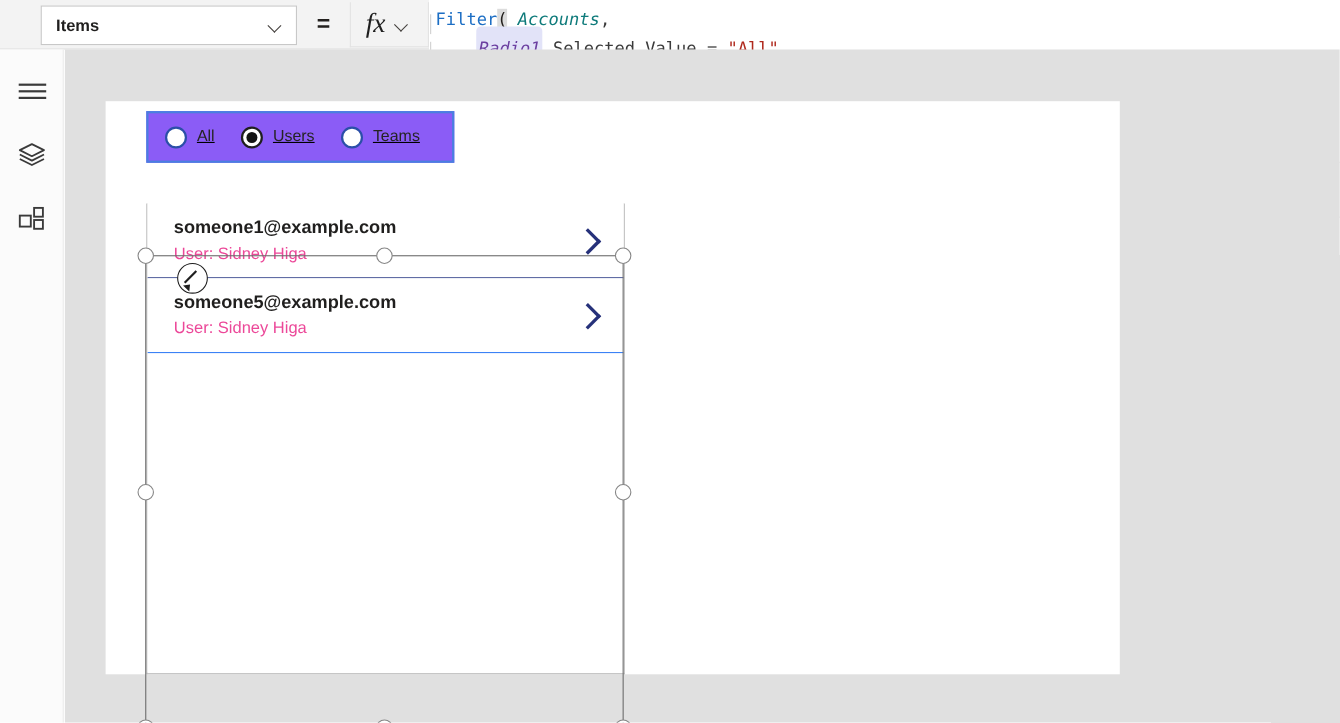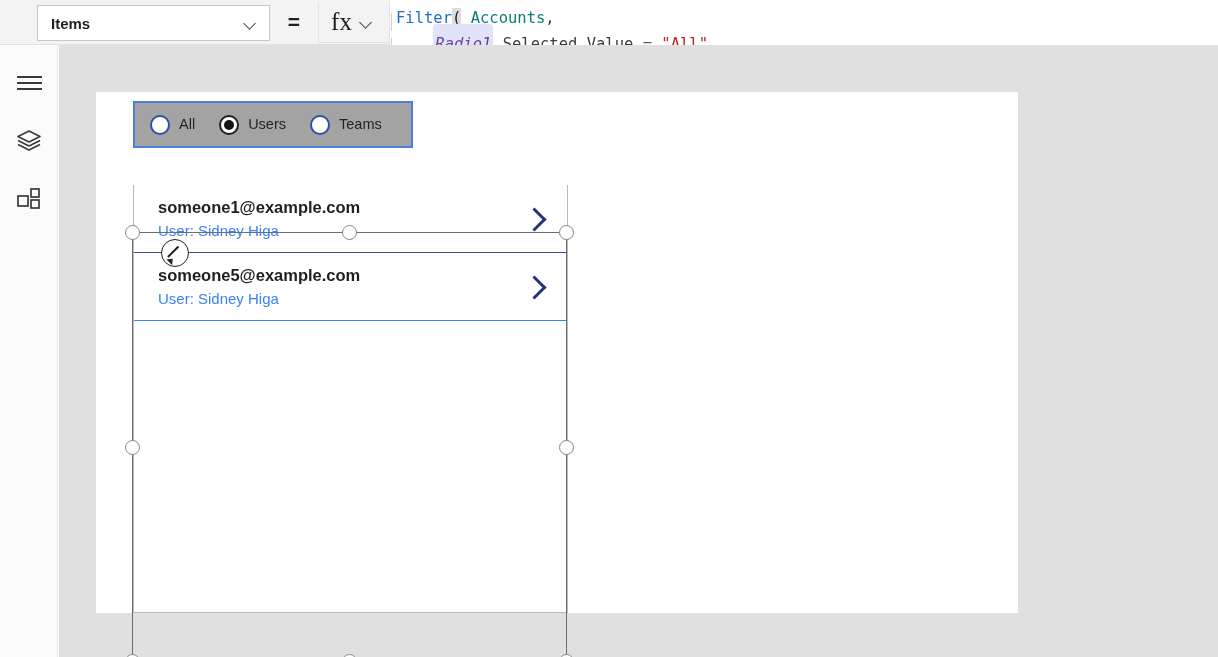--- a/index.html
+++ b/index.html
@@ -83,20 +83,21 @@
     border: 1px solid #e3e3e3;
     border-top: none;
     display: flex;
     align-items: center;
     justify-content: center;
     gap: 7px;
     cursor: pointer;
   }
   .fx-glyph {
     font-family: "Liberation Serif", serif;
+    font-style: italic;
     font-size: 25px;
     color: #1f1f1f;
     line-height: 1;
     position: relative;
     top: -1px;
   }
 
   
   .formula-panel {
     position: absolute;
@@ -123,21 +124,21 @@
     left: 6px; top: 6px;
     font-family: "DejaVu Sans Mono", monospace;
     font-size: 15.5px;
     line-height: 25.5px;
     white-space: pre;
     color: #3b3b3b;
   }
   .code .ln { display: block; height: 25.5px; }
 
   .tok-fn      { color: #1c6ec4; }
-  .tok-table   { color: #0f7b7b; }
+  .tok-table   { color: #0f7b7b; font-style: italic; }
   .tok-str     { color: #b02a1e; }
   .tok-op      { color: #5a5a5a; }
   .tok-plain   { color: #3b3b3b; }
   .tok-kw      { color: #5a5a5a; }
 
   .paren-hl {
     background: #dcdcdc;
     color: #23201e;
     padding: 1px 0;
   }
@@ -259,26 +260,27 @@
     width: 922px; height: 521px;
     background: #ffffff;
   }
 
   
   .radio-control {
     position: absolute;
     left: 37px; top: 9px;
     width: 280px; height: 47px;
     border: 2px solid #4a7fe0;
-    background: #a3a3a3;
+    background: #8b5cf6;
     display: flex;
     align-items: center;
     padding-left: 15px;
     gap: 0;
     cursor: pointer;
+    text-decoration: underline;
   }
   .radio-item {
     display: flex;
     align-items: center;
     gap: 9px;
     cursor: pointer;
   }
   .radio-item + .radio-item { margin-left: 24px; }
   .radio-circ {
     width: 20px; height: 20px;
@@ -346,21 +348,21 @@
   }
   .gal-row:nth-child(2) { border-bottom: 1px solid #3b82f6; }
   .gal-title {
     font-size: 16.5px;
     font-weight: bold;
     color: #201f1e;
     line-height: 1.3;
   }
   .gal-sub {
     font-size: 15px;
-    color: #3b82f6;
+    color: #ec4899;
     line-height: 1.4;
     margin-top: 2px;
   }
   .gal-chev {
     position: absolute;
     right: 24px; top: 50%;
     transform: translateY(-50%);
     width: 18px; height: 30px;
   }
   .gal-chev::before {

